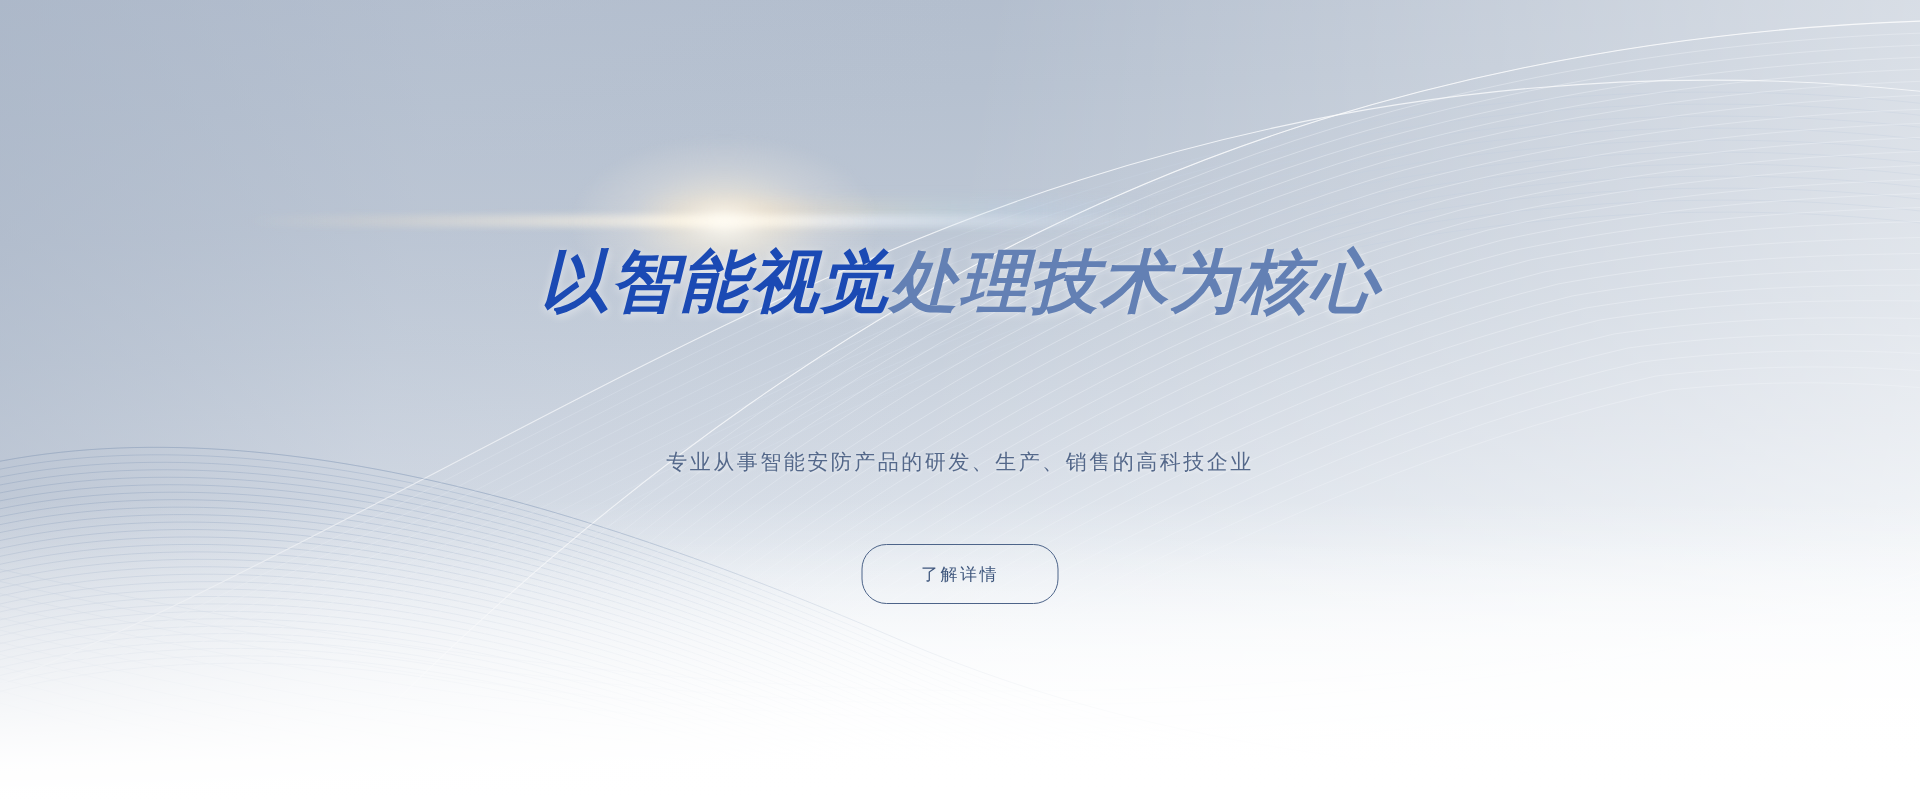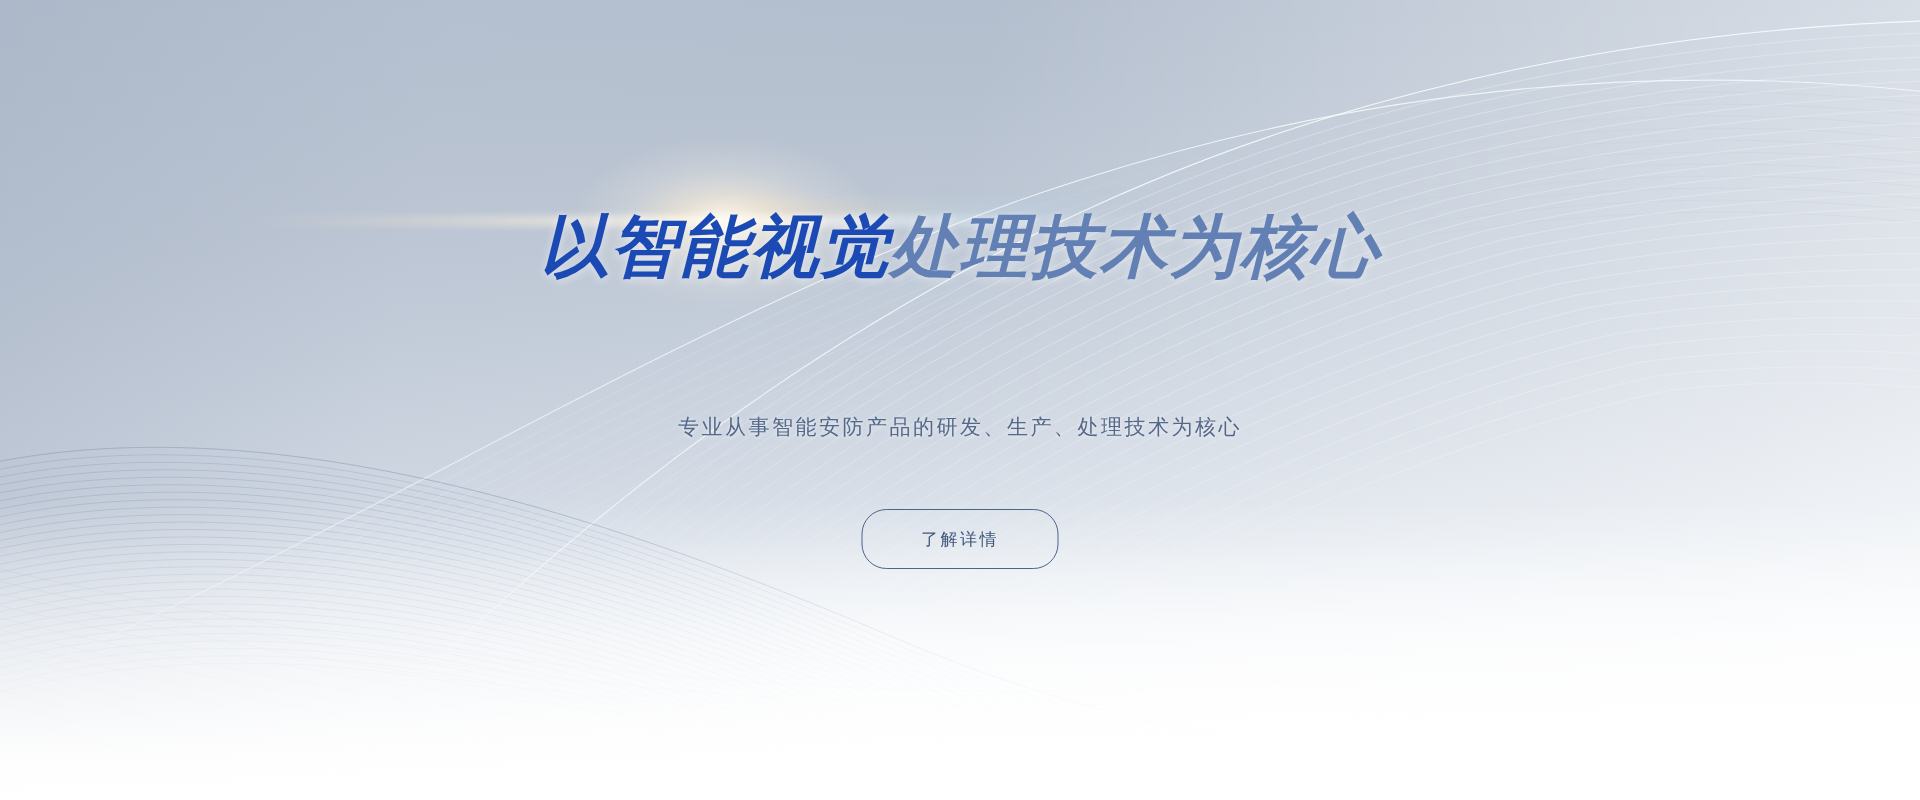--- a/index.html
+++ b/index.html
@@ -109,20 +109,21 @@
     pointer-events: none;
   }
 
   
   .content {
     position: absolute;
     inset: 0;
     display: flex;
     flex-direction: column;
     align-items: center;
+    margin-top: 35px;
   }
 
   .headline {
     margin: 0;
     padding: 0;
     position: absolute;
     top: 212px;
     left: 0; right: 0;
     text-align: center;
     white-space: nowrap;
@@ -329,18 +330,18 @@
   <div class="flare-core"></div>
 
   <div class="bg-bottomfade"></div>
 
   <div class="content">
 
     <h1 class="headline">
       <span class="seg-a">以智能视觉</span><span class="seg-b">处理技术为核心</span>
     </h1>
 
-    <p class="subtitle">专业从事智能安防产品的研发、生产、处理技术为核心</p>
+    <p class="subtitle">专业从事智能安防产品的研发、生产、销售的高科技企业</p>
 
     <button class="cta" type="button">了解详情</button>
 
   </div>
 </div>
 
 </body></html>

